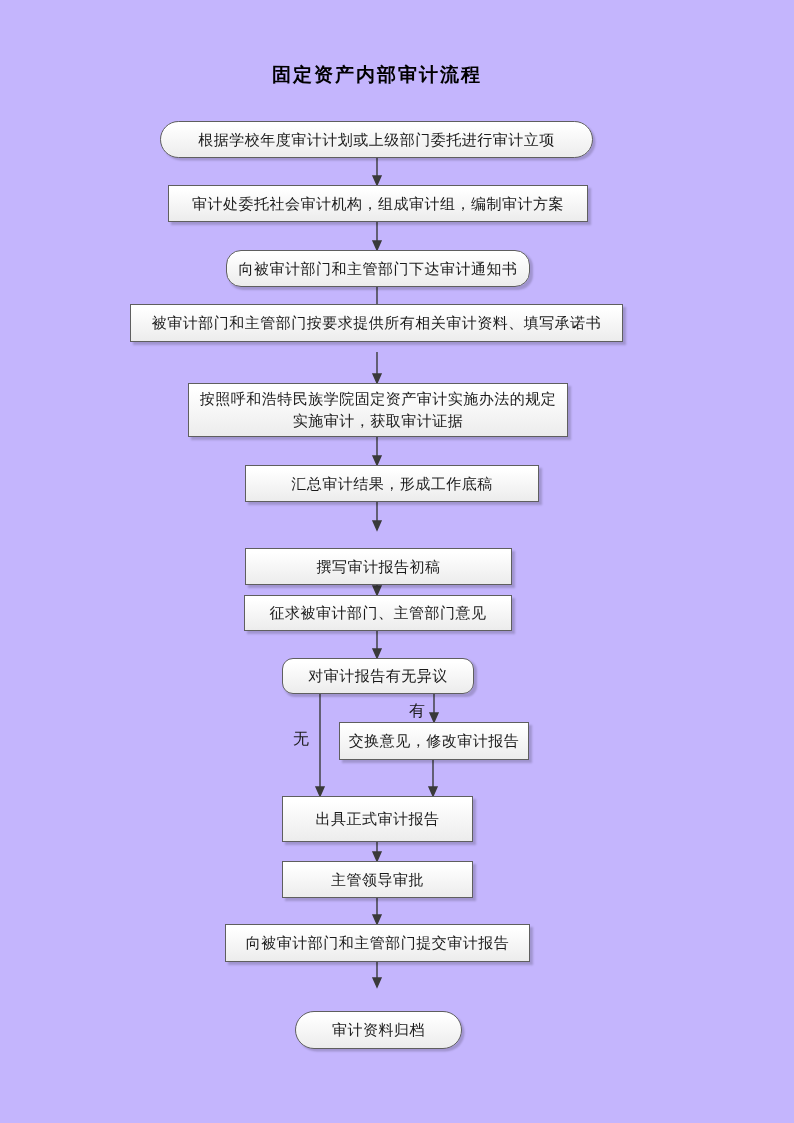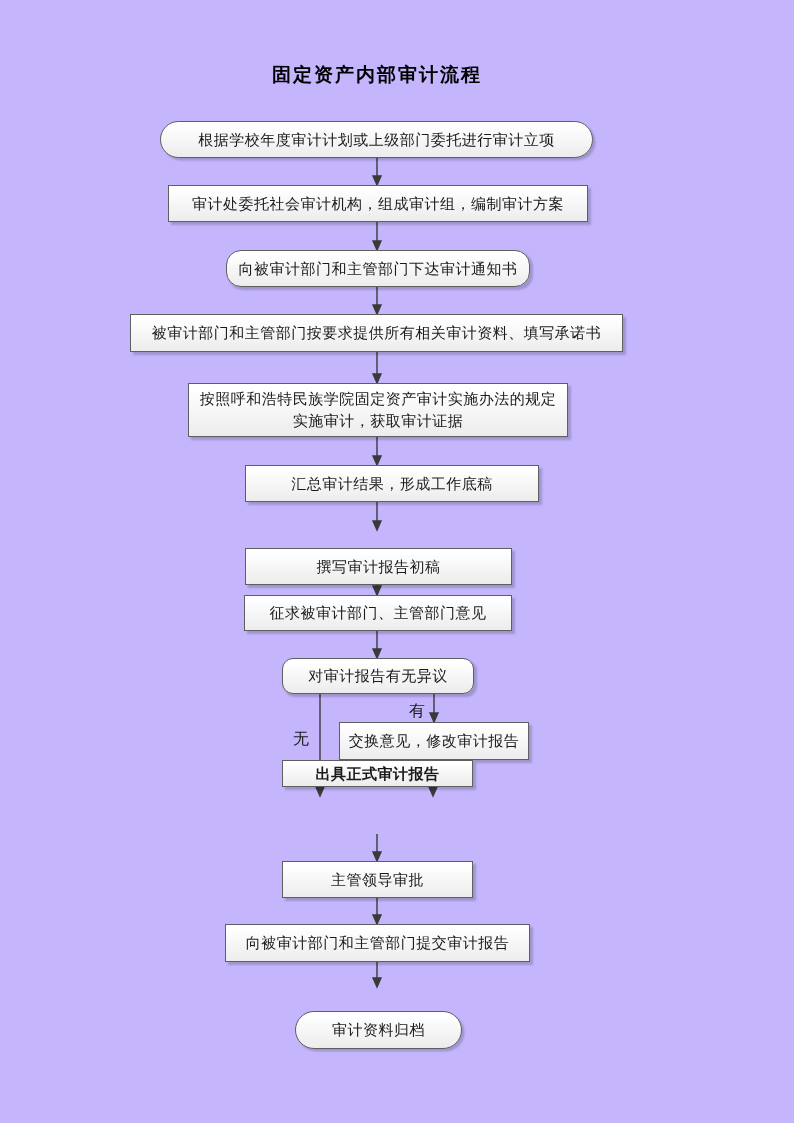--- a/index.html
+++ b/index.html
@@ -127,36 +127,36 @@
       </g>
     </g>
   </svg>
 
   <div class="node stadium" style="left:160px; top:121px; width:433px; height:37px;">根据学校年度审计计划或上级部门委托进行审计立项</div>
 
   <div class="node" style="left:168px; top:185px; width:420px; height:37px;">审计处委托社会审计机构，组成审计组，编制审计方案</div>
 
   <div class="node" style="left:226px; top:250px; width:304px; height:37px;border-radius:15px;">向被审计部门和主管部门下达审计通知书</div>
 
-  <div class="node" style="left:130px; top:314px; width:493px; height:38px;">被审计部门和主管部门按要求提供所有相关审计资料、填写承诺书</div>
+  <div class="node" style="left:130px; top:304px; width:493px; height:38px;">被审计部门和主管部门按要求提供所有相关审计资料、填写承诺书</div>
 
   <div class="node" style="left:188px; top:383px; width:380px; height:54px;">按照呼和浩特民族学院固定资产审计实施办法的规定
 实施审计，获取审计证据</div>
 
   <div class="node" style="left:245px; top:465px; width:294px; height:37px;">汇总审计结果，形成工作底稿</div>
 
   <div class="node" style="left:245px; top:530px; width:267px; height:37px;margin-top:18px;">撰写审计报告初稿</div>
 
   <div class="node" style="left:244px; top:595px; width:268px; height:36px;">征求被审计部门、主管部门意见</div>
 
   <div class="node" style="left:282px; top:658px; width:192px; height:36px;border-radius:11px;">对审计报告有无异议</div>
 
   <div class="node" style="left:339px; top:722px; width:190px; height:38px;">交换意见，修改审计报告</div>
 
-  <div class="node" style="left:282px; top:760px; width:191px; height:27px;font-weight:bold;">出具正式审计报告</div>
+  <div class="node" style="left:282px; top:796px; width:191px; height:46px;">出具正式审计报告</div>
 
   <div class="node" style="left:282px; top:861px; width:191px; height:37px;">主管领导审批</div>
 
   <div class="node" style="left:225px; top:924px; width:305px; height:38px;">向被审计部门和主管部门提交审计报告</div>
 
   <div class="node stadium" style="left:295px; top:987px; width:167px; height:38px;margin-top:24px;">审计资料归档</div>
 
   <span class="branch-label" style="left:409px; top:701px;">有</span>
   <span class="branch-label" style="left:293px; top:729px;">无</span>
 

